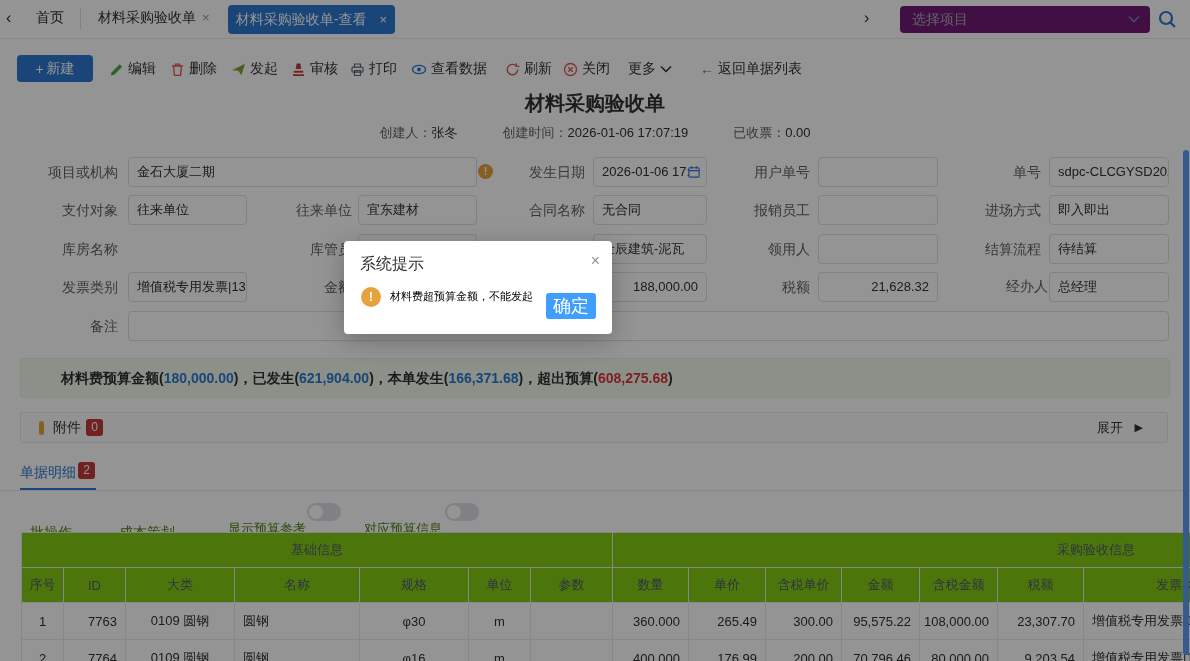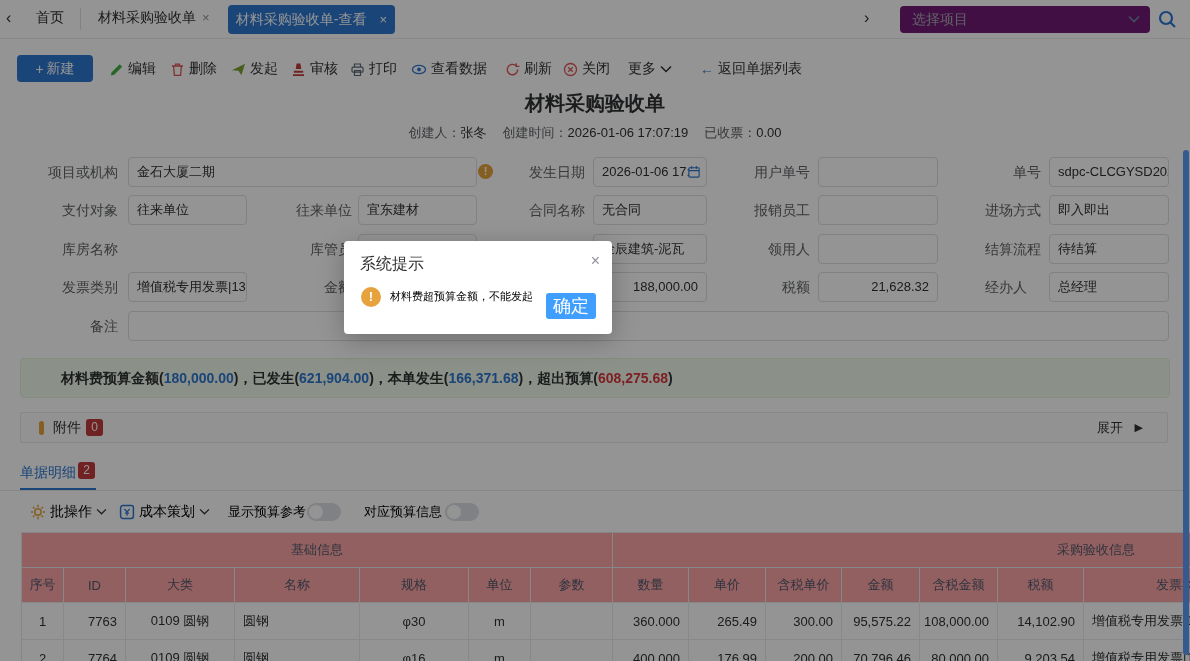--- a/index.html
+++ b/index.html
@@ -15,21 +15,21 @@
   .tab-active{position:absolute;left:228px;top:5px;width:167px;height:29px;background:#2e77d0;border-radius:4px;color:#fff;font-size:14px;display:flex;align-items:center;justify-content:center;gap:7px;cursor:pointer;}
   .tab-active .tab-x{color:#ffffff;}
   .proj-select{position:absolute;left:900px;top:6px;width:250px;height:27px;background:#701a75;border-radius:4px;}
   .proj-ph{position:absolute;left:12px;top:0;line-height:27px;font-size:14px;color:#a8abb2;}
   
   .btn-primary{position:absolute;left:17px;top:55px;width:76px;height:27px;background:#2e77d0;border-radius:4px;color:#fff;font-size:14px;display:flex;align-items:center;justify-content:center;gap:3px;cursor:pointer;}
   .tbi{position:absolute;top:59px;height:20px;display:flex;align-items:center;gap:4px;font-size:14px;color:#303133;cursor:pointer;}
   .tbi svg{display:block;}
   
   .doc-title{position:absolute;left:0;top:90px;width:1190px;text-align:center;font-size:20px;font-weight:bold;color:#303133;}
-  .doc-meta{position:absolute;left:0;top:124px;width:1190px;display:flex;justify-content:center;gap:16px;font-size:13px;color:#606266;}
+  .doc-meta{position:absolute;left:0;top:124px;width:1190px;display:flex;justify-content:center;gap:45px;font-size:13px;color:#606266;}
   .doc-meta b{color:#303133;font-weight:normal;}
   .blue-num{color:#2e77d0;font-weight:bold;}
   
   .flabel{position:absolute;height:30px;line-height:30px;text-align:right;font-size:14px;color:#606266;}
   .fbox{position:absolute;height:28px;line-height:28px;border:1px solid #dcdfe6;border-radius:4px;background:#fff;font-size:13px;color:#303133;padding:0 8px;overflow:hidden;white-space:nowrap;box-sizing:content-box;}
   .fbox.num{text-align:right;}
   .info-dot{position:absolute;width:15px;height:15px;border-radius:50%;background:#e6a23c;color:#fff;font-size:11px;font-weight:bold;text-align:center;line-height:15px;}
   
   .budget{position:absolute;left:20px;top:358px;width:1108px;height:38px;line-height:38px;background:#f0f9eb;border:1px solid #e1f3d8;border-radius:4px;font-size:14px;font-weight:bold;color:#303133;padding-left:40px;}
   .budget .b{color:#2e77d0;}
@@ -41,30 +41,30 @@
   .badge{display:inline-block;min-width:9px;padding:1px 4px;background:#c23a3a;border-radius:3px;color:#fff;font-size:12px;line-height:15px;text-align:center;}
   .att-badge{position:absolute;left:65px;top:6px;}
   .att-expand{position:absolute;right:44px;top:0;line-height:29px;font-size:13px;color:#303133;cursor:pointer;}
   .att-arrow{position:absolute;right:24px;top:0;line-height:29px;font-size:11px;color:#303133;cursor:pointer;}
   
   .dtab{position:absolute;left:20px;top:464px;font-size:14px;color:#2e77d0;cursor:pointer;}
   .dtab-badge{position:absolute;left:78px;top:462px;}
   .dtab-line{position:absolute;left:20px;top:488px;width:76px;height:2px;background:#2e77d0;}
   .dtab-sep{position:absolute;left:0px;top:490px;width:1190px;height:1px;background:#e8e8e8;}
   
-  .gti{position:absolute;top:502px;height:20px;display:flex;align-items:center;gap:4px;font-size:14px;color:#000000;cursor:pointer;}
+  .gti{position:absolute;top:520px;height:20px;display:flex;align-items:center;gap:4px;font-size:14px;color:#4d7c0f;cursor:pointer;flex-direction:column;}
   .gti13{font-size:13px;}
   .toggle{position:absolute;top:503px;width:34px;height:18px;border-radius:9px;background:#dcdfe6;cursor:pointer;}
   .toggle .knob{position:absolute;left:2px;top:2px;width:14px;height:14px;border-radius:50%;background:#fff;}
   
   .tblwrap{position:absolute;left:21px;top:532px;width:1168px;height:129px;overflow:hidden;border-top:1px solid #e4e7ed;border-left:1px solid #e4e7ed;}
   .tin{width:1557px;}
   .trow{display:flex;box-sizing:border-box;}
   .tc{box-sizing:border-box;border-right:1px solid #e8eaec;border-bottom:1px solid #e8eaec;font-size:13px;color:#303133;overflow:hidden;white-space:nowrap;display:flex;align-items:center;padding:0 8px;}
-  .ghead .tc,.chead .tc{background:#fca5a5;color:#515a6e;justify-content:center;}
+  .ghead .tc,.chead .tc{background:#84cc16;color:#515a6e;justify-content:center;}
   .ghead .tc{height:35px;}
   .chead .tc{height:35px;}
   .drow .tc{height:37px;background:#fff;}
   .al-c{justify-content:center;}
   .al-r{justify-content:flex-end;}
   .al-l{justify-content:flex-start;}
   .w0{width:42px;}.w1{width:62px;}.w2{width:109px;}.w3{width:125px;}.w4{width:109px;}.w5{width:62px;}.w6{width:82px;}
   .w7{width:76px;}.w8{width:77px;}.w9{width:76px;}.w10{width:78px;}.w11{width:78px;}.w12{width:86px;}.w13{width:197px;}
   .g1{width:591px;}.g2{width:966px;border-right:none;}
   
@@ -217,21 +217,21 @@
   <div class="fbox" style="left:1049px;top:234px;width:102px;">待结算</div>
 
   <div class="flabel" style="left:20px;top:272px;width:98px;">发票类别</div>
   <div class="fbox" style="left:128px;top:272px;width:101px;">增值税专用发票|13%</div>
   <div class="flabel" style="left:252px;top:272px;width:100px;">金额</div>
   <div class="fbox num" style="left:358px;top:272px;width:101px;"></div>
   <div class="flabel" style="left:475px;top:272px;width:110px;"></div>
   <div class="fbox num" style="left:593px;top:272px;width:96px;">188,000.00</div>
   <div class="flabel" style="left:700px;top:272px;width:110px;">税额</div>
   <div class="fbox num" style="left:818px;top:272px;width:102px;">21,628.32</div>
-  <div class="flabel" style="left:917px;top:272px;width:110px;">经办人</div>
+  <div class="flabel" style="left:938px;top:272px;width:110px;font-family:Liberation Serif, serif;">经办人</div>
   <div class="fbox" style="left:1049px;top:272px;width:102px;">总经理</div>
 
   <div class="flabel" style="left:20px;top:311px;width:98px;">备注</div>
   <div class="fbox" style="left:128px;top:311px;width:1023px;"></div>
 
   <div class="budget">
     <span>材料费预算金额(</span><span class="b">180,000.00</span><span>)，已发生(</span><span class="b">621,904.00</span><span>)，本单发生(</span><span class="b">166,371.68</span><span>)，超出预算(</span><span class="r">608,275.68</span><span>)</span>
   </div>
 
   <div class="attbar">
@@ -305,21 +305,21 @@
         <div class="tc w2 al-c">0109 圆钢</div>
         <div class="tc w3 al-l">圆钢</div>
         <div class="tc w4 al-c">φ30</div>
         <div class="tc w5 al-c">m</div>
         <div class="tc w6 al-l"></div>
         <div class="tc w7 al-r">360.000</div>
         <div class="tc w8 al-r">265.49</div>
         <div class="tc w9 al-r">300.00</div>
         <div class="tc w10 al-r">95,575.22</div>
         <div class="tc w11 al-r">108,000.00</div>
-        <div class="tc w12 al-r">14,102.90</div>
+        <div class="tc w12 al-r">23,307.70</div>
         <div class="tc w13 al-l">增值税专用发票|13%</div>
 
       </div>
       <div class="trow drow">
         <div class="tc w0 al-c">2</div>
         <div class="tc w1 al-r">7764</div>
         <div class="tc w2 al-c">0109 圆钢</div>
         <div class="tc w3 al-l">圆钢</div>
         <div class="tc w4 al-c">φ16</div>
         <div class="tc w5 al-c">m</div>

